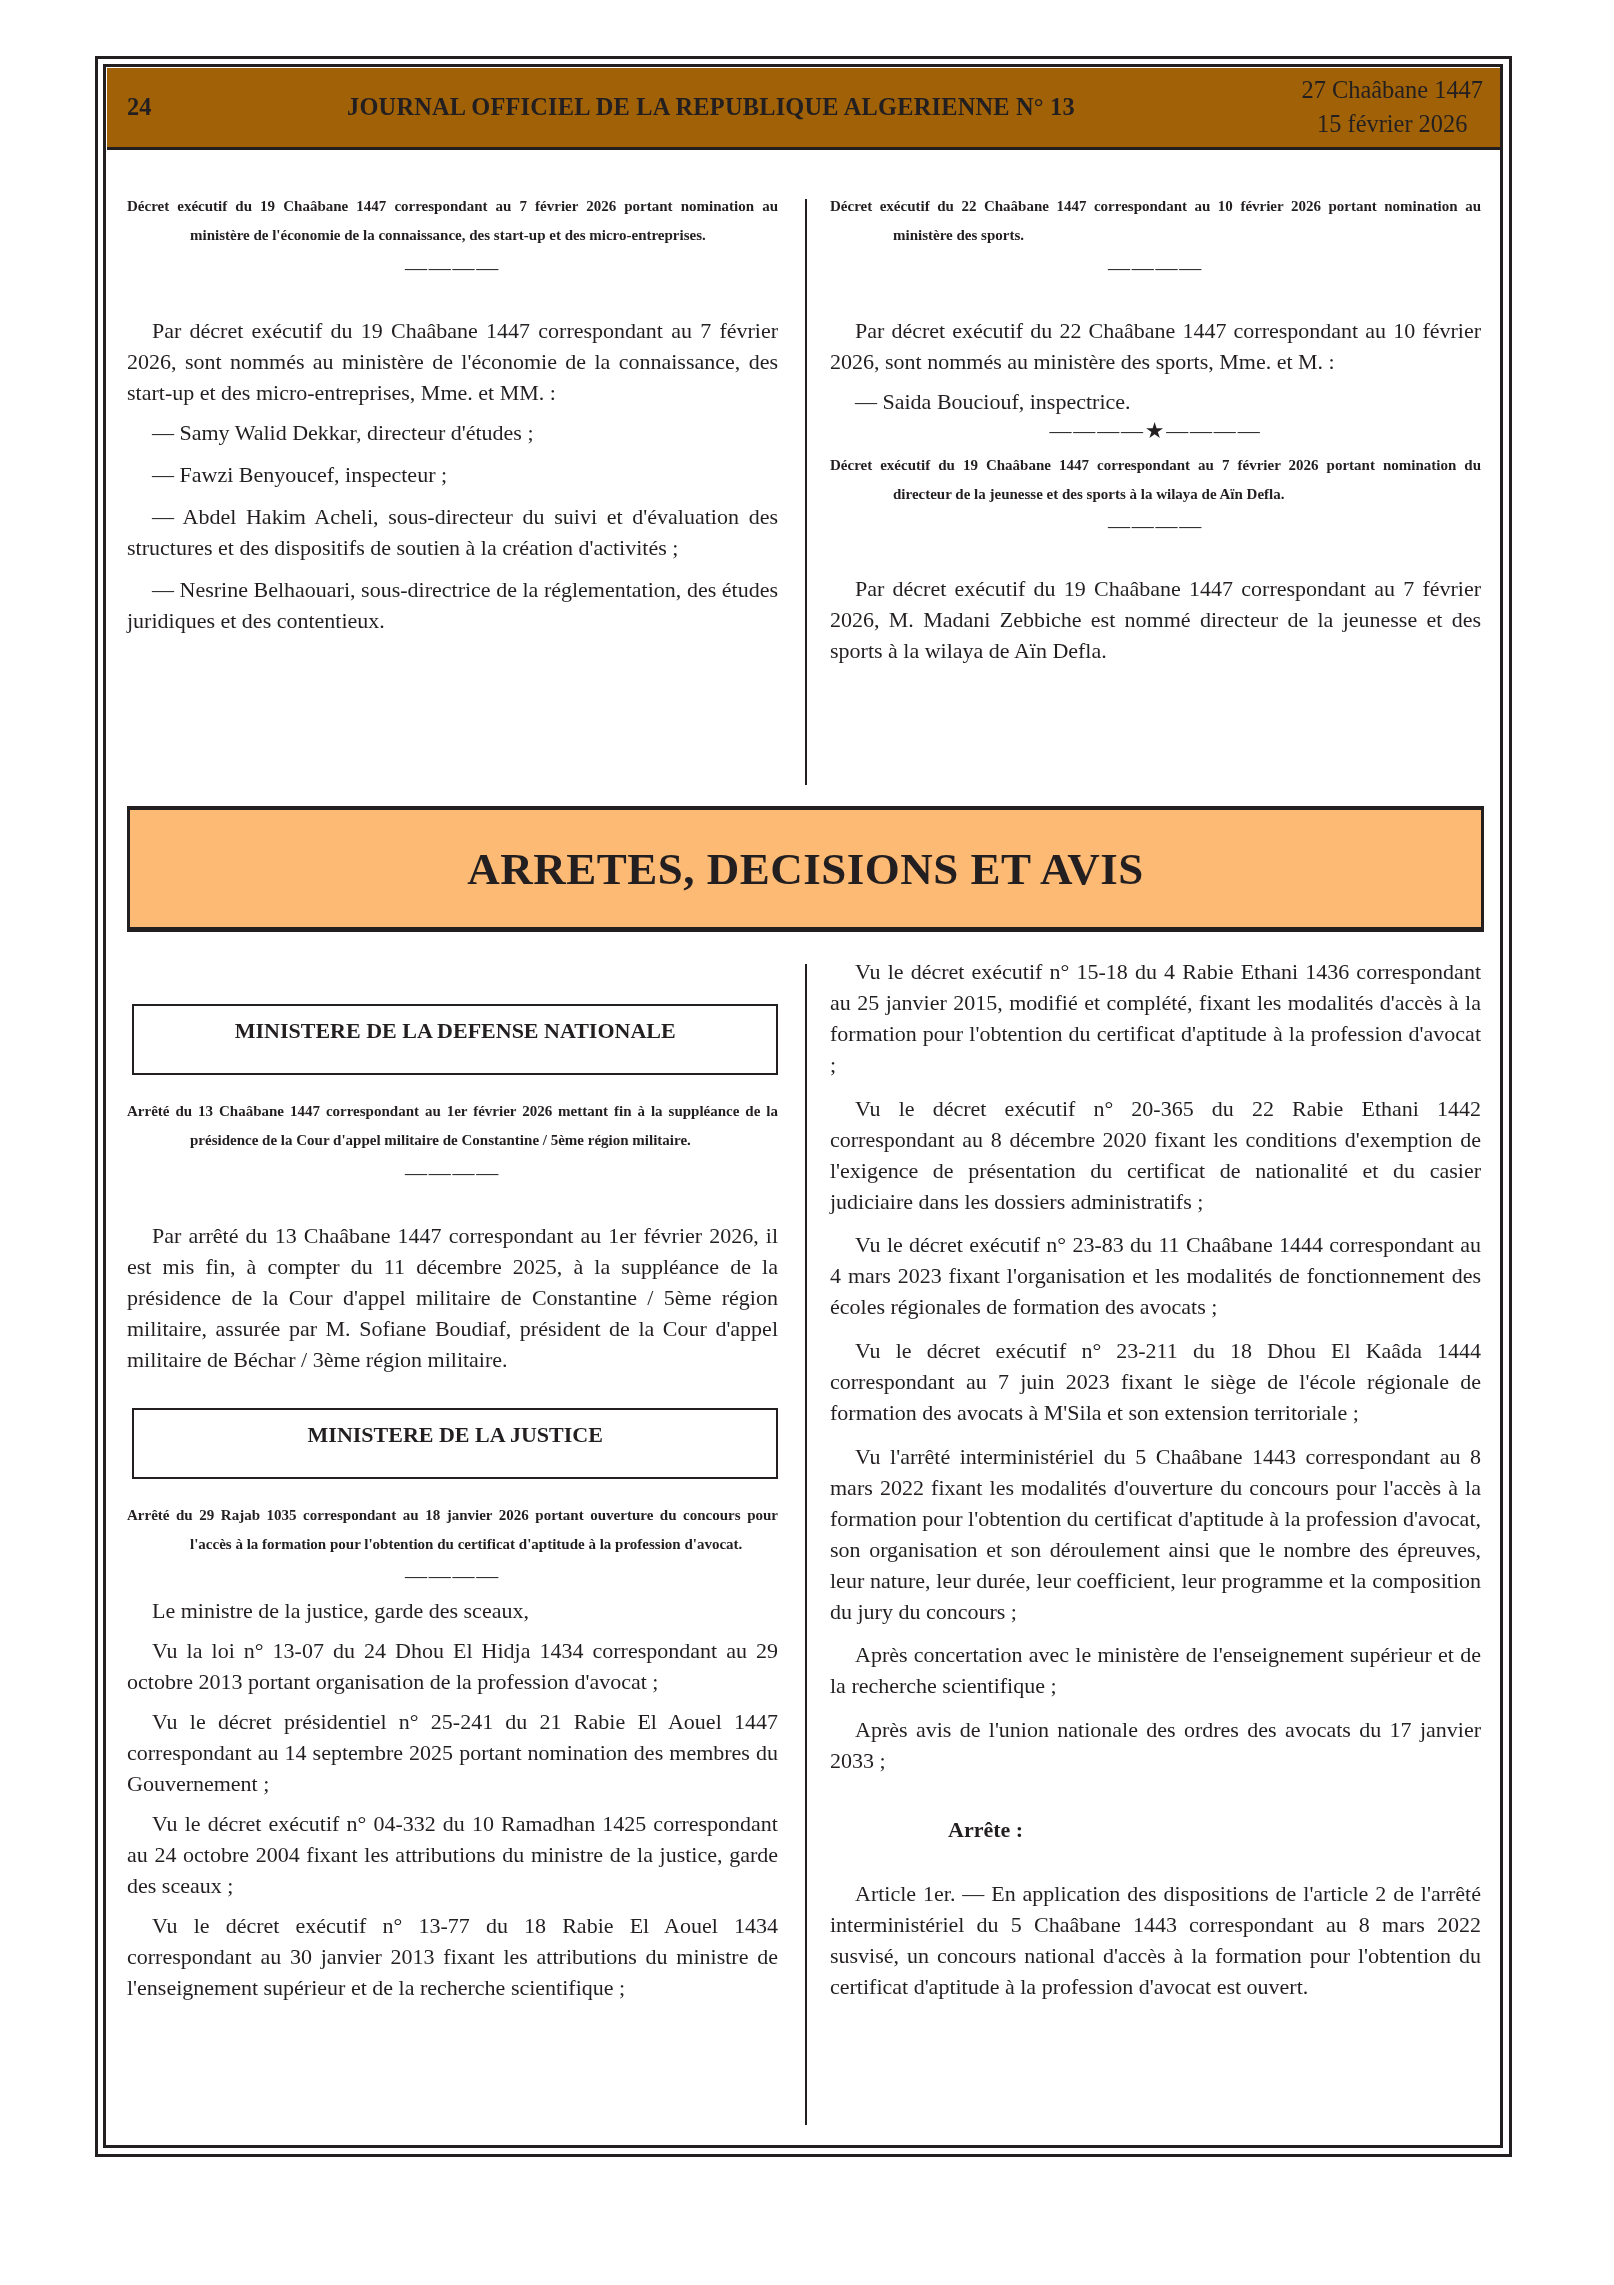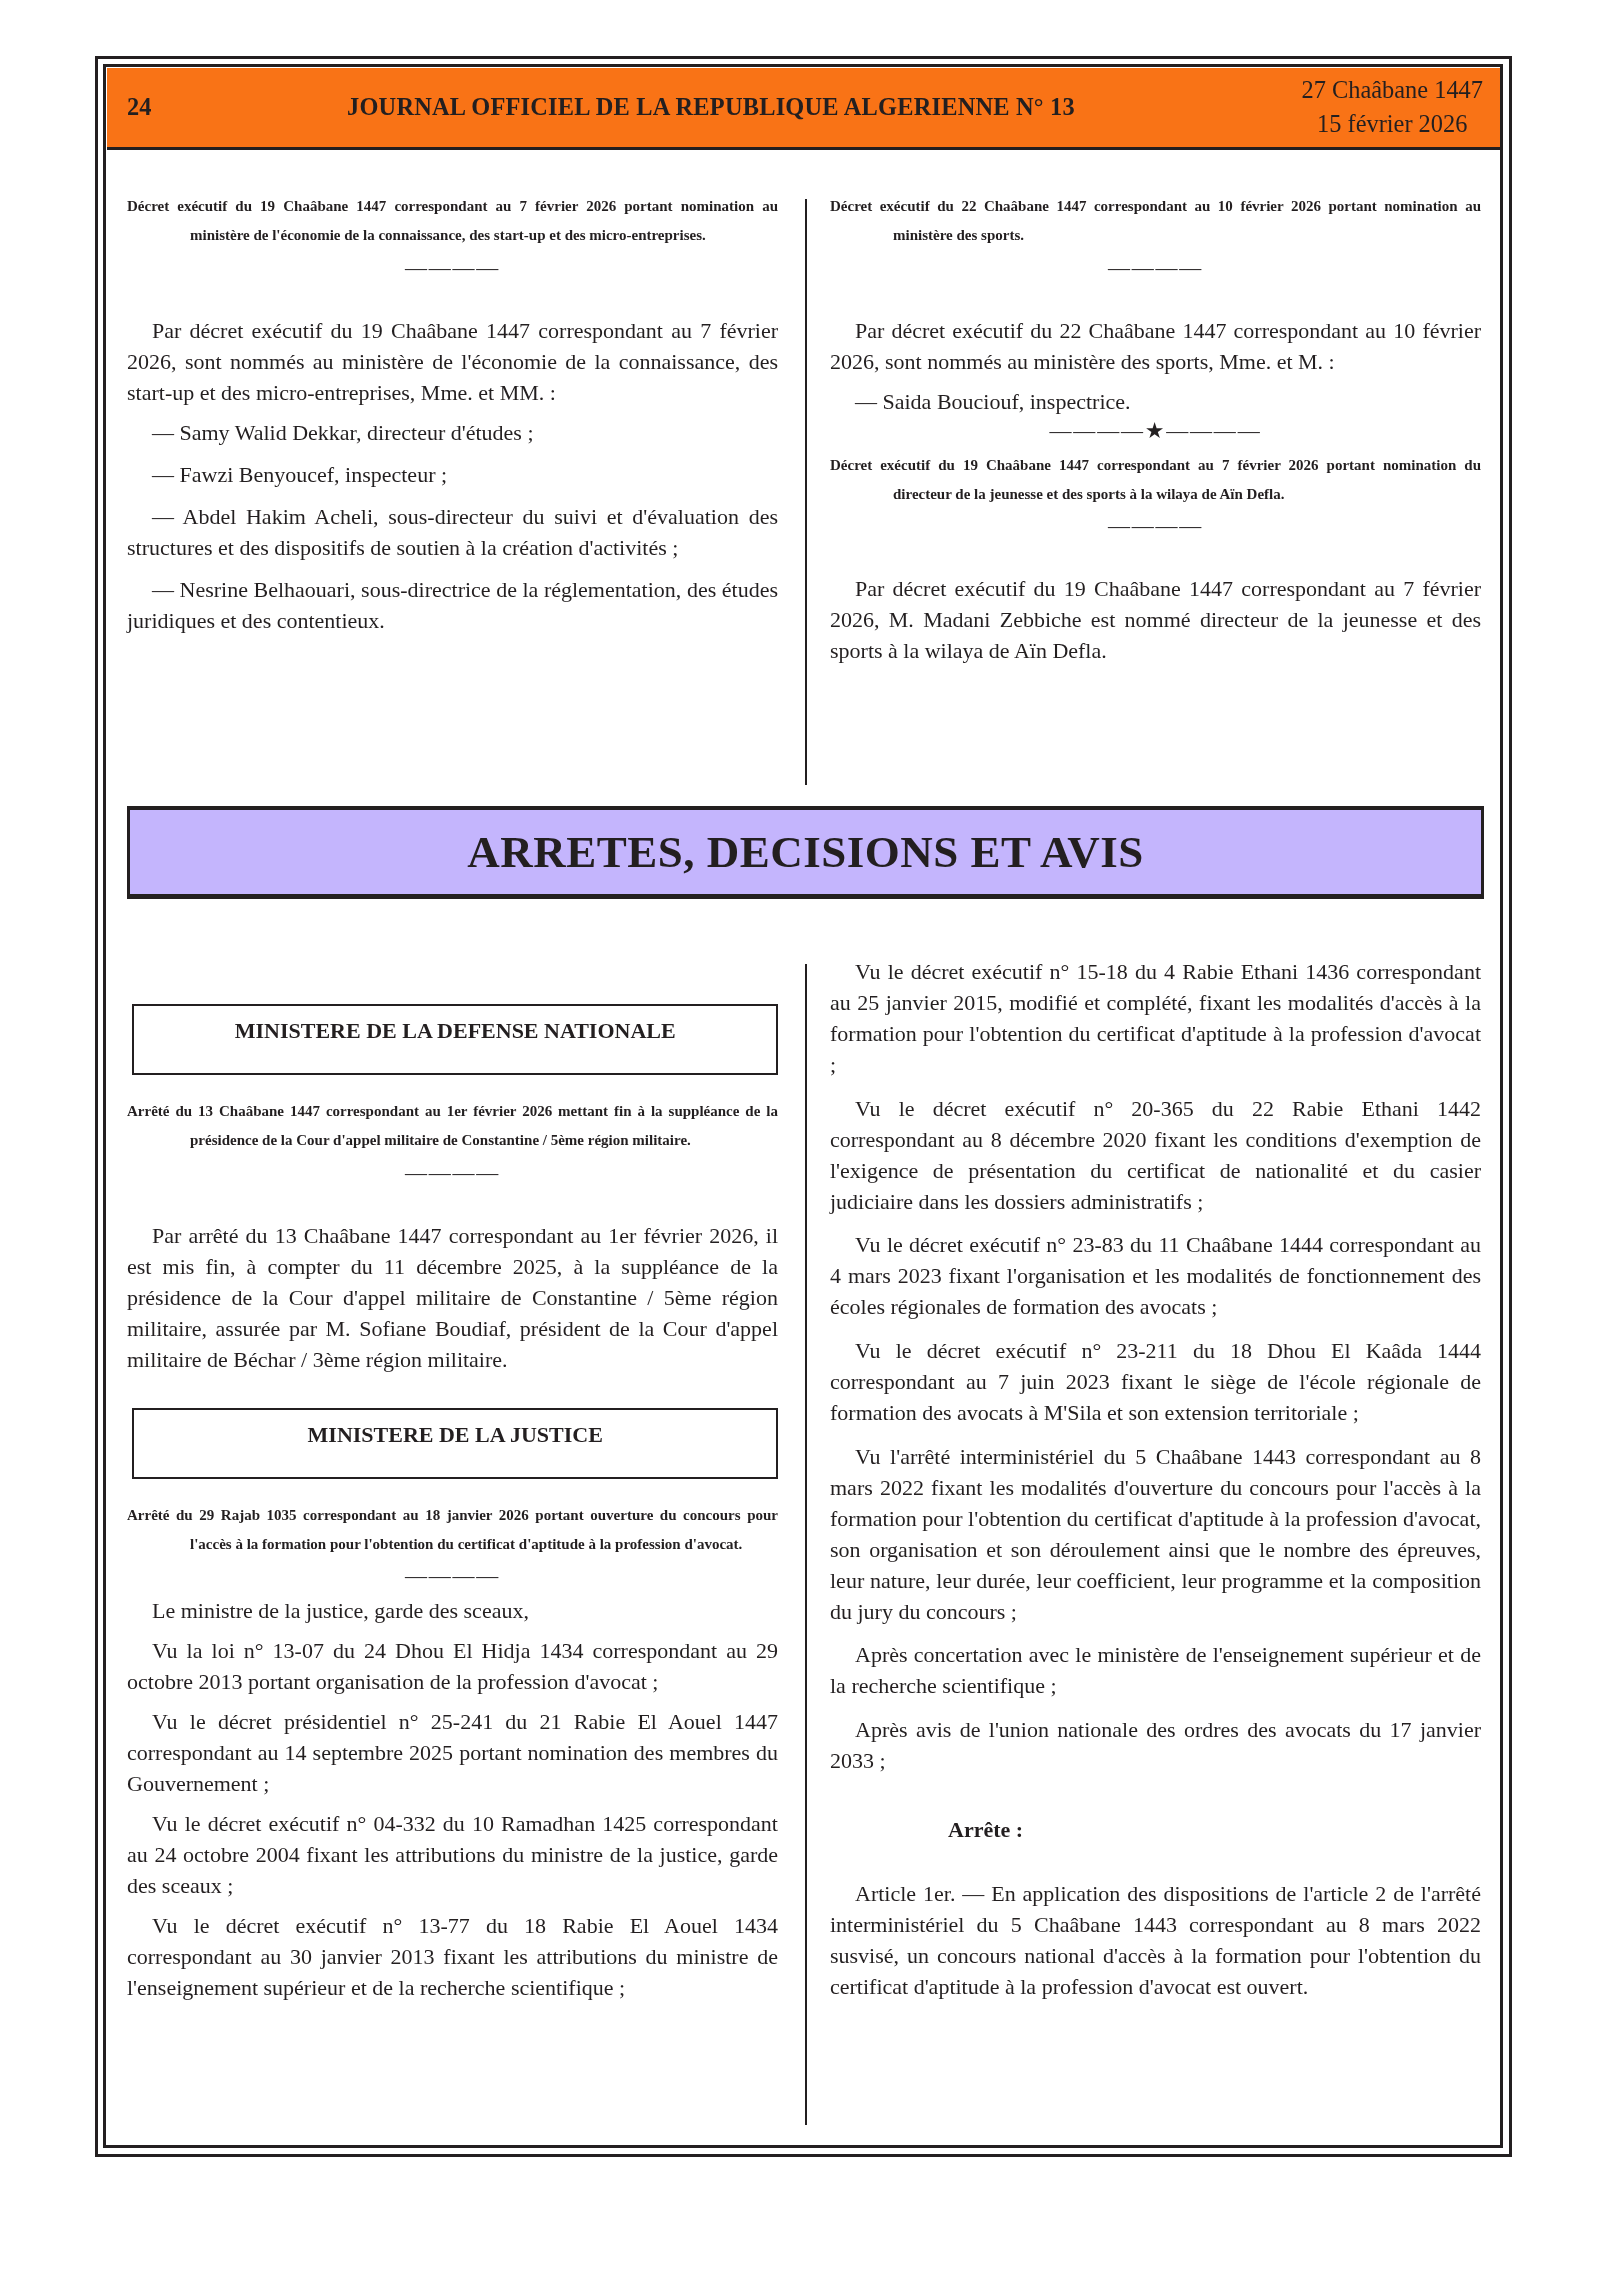--- a/index.html
+++ b/index.html
@@ -1,39 +1,39 @@
 <!DOCTYPE html>
 <html style="font-size:14.5px"><head>
 <meta charset="utf-8">
 <style>
   html, body { margin: 0; padding: 0; background: #ffffff; }
   body { width: 1615px; height: 2285px; position: relative; font-family: "Liberation Serif", "DejaVu Serif", serif; color: #231f20; }
   .frame-outer { position: absolute; left: 95px; top: 56px; width: 1417px; height: 2101px; border: 3.6px solid #231f20; box-sizing: border-box; }
   .frame-inner { position: absolute; left: 103px; top: 64px; width: 1400px; height: 2084px; border: 3.6px solid #231f20; box-sizing: border-box; }
-  .header { position: absolute; left: 107px; top: 68px; width: 1393px; height: 82px; background: #f97316; border-bottom: 3.6px solid #231f20; box-sizing: border-box; }
+  .header { position: absolute; left: 107px; top: 68px; width: 1393px; height: 82px; background: #a16207; border-bottom: 3.6px solid #231f20; box-sizing: border-box; }
   .header .page-num { position: absolute; left: 20px; top: 25px; font-weight: bold; font-size: 24.4px; }
   .header .journal-title { position: absolute; left: 240px; top: 25px; font-weight: bold; font-size: 24.4px; letter-spacing: 0.2px; }
   .header .date-block { position: absolute; right: 17px; top: 5.4px; text-align: center; font-weight: normal; font-size: 24.4px; line-height: 34px; }
 
   .col { position: absolute; font-size: 22px; line-height: 31px; text-align: justify; }
   .col-left-top { left: 127px; top: 192px; width: 651px; }
   .col-right-top { left: 830px; top: 192px; width: 651px; }
   .col-left-bot { left: 127px; top: 1004px; width: 651px; }
   .col-right-bot { left: 830px; top: 956px; width: 651px; }
   .divider { position: absolute; width: 1.8px; background: #231f20; }
   .divider-top { left: 805px; top: 199px; height: 586px; }
   .divider-bot { left: 805px; top: 964px; height: 1161px; }
 
   .decree-title { font-weight: bold; font-size: 15px; line-height: 29px; padding-left: 63px; text-indent: -63px; margin: 0; text-align: justify; }
   .sep { text-align: center; font-size: 22px; line-height: 27px; margin: 3.6px 0 34px 0; letter-spacing: 1.8px; }
   .sep-star { text-align: center; font-size: 22px; line-height: 27px; margin: 0 0 7.2px 0; letter-spacing: 1.8px; }
   .para { text-indent: 25px; margin: 0 0 9px 0; }
   .item { text-indent: 25px; margin: 0 0 11px 0; }
 
-  .section-banner { position: absolute; left: 127px; top: 806px; width: 1357px; height: 93px; background: #c4b5fd; border: 3.6px solid #231f20; border-top-width: 4.5px; border-bottom-width: 5.4px; box-sizing: border-box; display: flex; align-items: center; justify-content: center; }
+  .section-banner { position: absolute; left: 127px; top: 806px; width: 1357px; height: 126px; background: #fdba74; border: 3.6px solid #231f20; border-top-width: 4.5px; border-bottom-width: 5.4px; box-sizing: border-box; display: flex; align-items: center; justify-content: center; }
   .section-banner span { font-weight: bold; font-size: 45px; letter-spacing: 0.5px; }
 
   .ministry-box { border: 2.7px solid #231f20; height: 71px; display: flex; align-items: center; justify-content: center; font-weight: bold; font-size: 22px; margin: 0 0 22px 5.4px; box-sizing: border-box; padding-bottom: 18px; }
   .arrete-label { font-weight: bold; text-align: left; padding-left: 118px; margin: 38px 0 33px 0; }
 </style>
 </head>
 <body>
 
 <div class="frame-outer"></div>
 <div class="frame-inner"></div>

